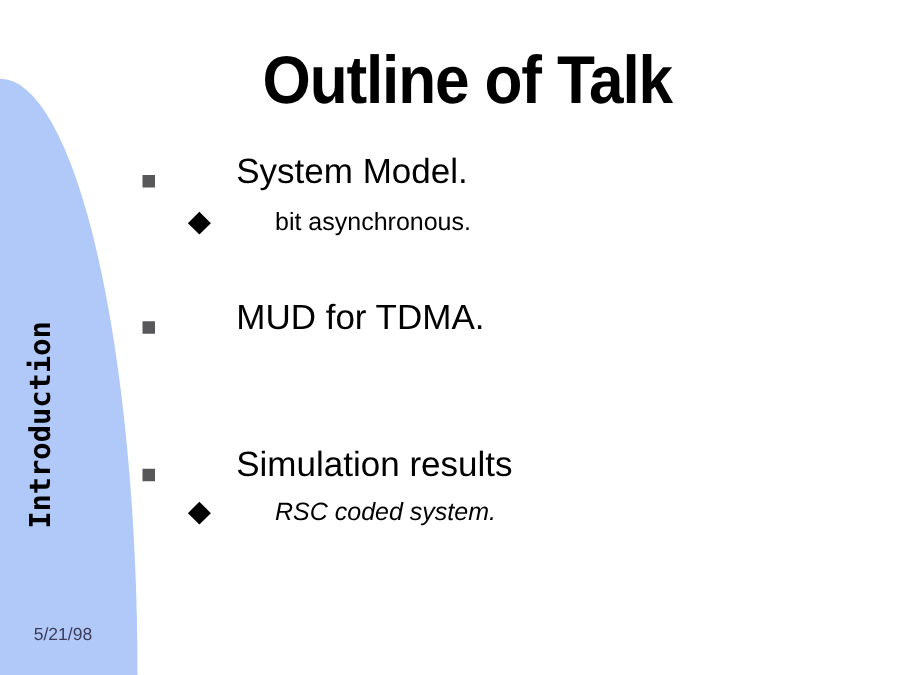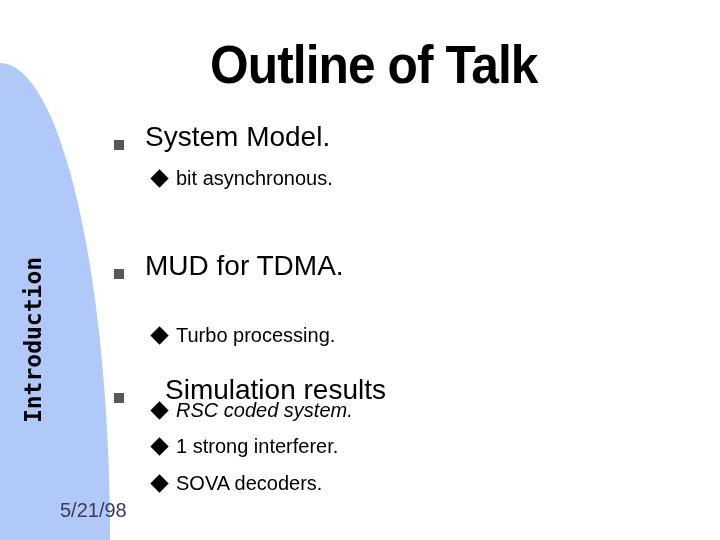--- a/index.html
+++ b/index.html
@@ -19,37 +19,37 @@
     line-height:36px;text-align:center;
     transform:rotate(-90deg);
     font-family:"DejaVu Sans Mono", monospace;
     font-weight:bold;font-size:23px;color:#000000;
     letter-spacing:0px;
   }
 
   
   .date{
     position:absolute;left:27px;top:499px;
-    font-size:20px;color:#3c3c5a;margin-left:33px;
+    font-size:14px;color:#3c3c5a;
   }
 
   
   .title{
     position:absolute;top:33px;left:0;width:720px;
     box-sizing:border-box;padding-left:30px;
     text-align:center;
     font-size:54px;font-weight:bold;color:#000000;
     letter-spacing:-1px;
     transform:scaleX(0.92);transform-origin:50% 50%;
     white-space:nowrap;
   }
 
   
   .row{position:absolute;display:flex;align-items:flex-start;white-space:nowrap;}
-  .row .txt{color:#000000;}
+  .row .txt{color:#000000;margin-left:44px;}
   .l1{left:114px;}
   .l1 .txt{font-size:28px;line-height:28px;}
   .l1 .sq{
     width:10px;height:10px;background:#58585a;
     margin-top:17px;margin-right:21px;flex:none;
   }
   .l2{left:153px;}
   .l2 .txt{font-size:20px;line-height:26px;}
   .l2 .dia{
     width:13px;height:13px;background:#000000;
@@ -78,44 +78,32 @@
     <span class="sq"></span>
     <span class="txt">System Model.</span>
   </div>
 
   <div class="row l2" style="top:165px;">
     <span class="dia"></span>
     <span class="txt">bit asynchronous.</span>
   </div>
 
 
-  <div class="row l1" style="top:252px;">
+  <div class="row l1" style="top:240px;">
     <span class="sq"></span>
     <span class="txt">MUD for TDMA.</span>
   </div>
 
 
-  <div class="row l2" style="top:322px;">
-    <span class="dia"></span>
-    <span class="txt">Turbo processing.</span>
-  </div>
 
-  <div class="row l1" style="top:376px;gap:20px;">
+  <div class="row l1" style="top:358px;">
     <span class="sq"></span>
     <span class="txt">Simulation results</span>
   </div>
 
   <div class="row l2" style="top:397px;font-style:italic;">
     <span class="dia"></span>
     <span class="txt">RSC coded system.</span>
   </div>
 
-  <div class="row l2" style="top:433px;">
-    <span class="dia"></span>
-    <span class="txt">1 strong interferer.</span>
-  </div>
 
-  <div class="row l2" style="top:470px;">
-    <span class="dia"></span>
-    <span class="txt">SOVA decoders.</span>
-  </div>
 
 </div>
 
 </body></html>

